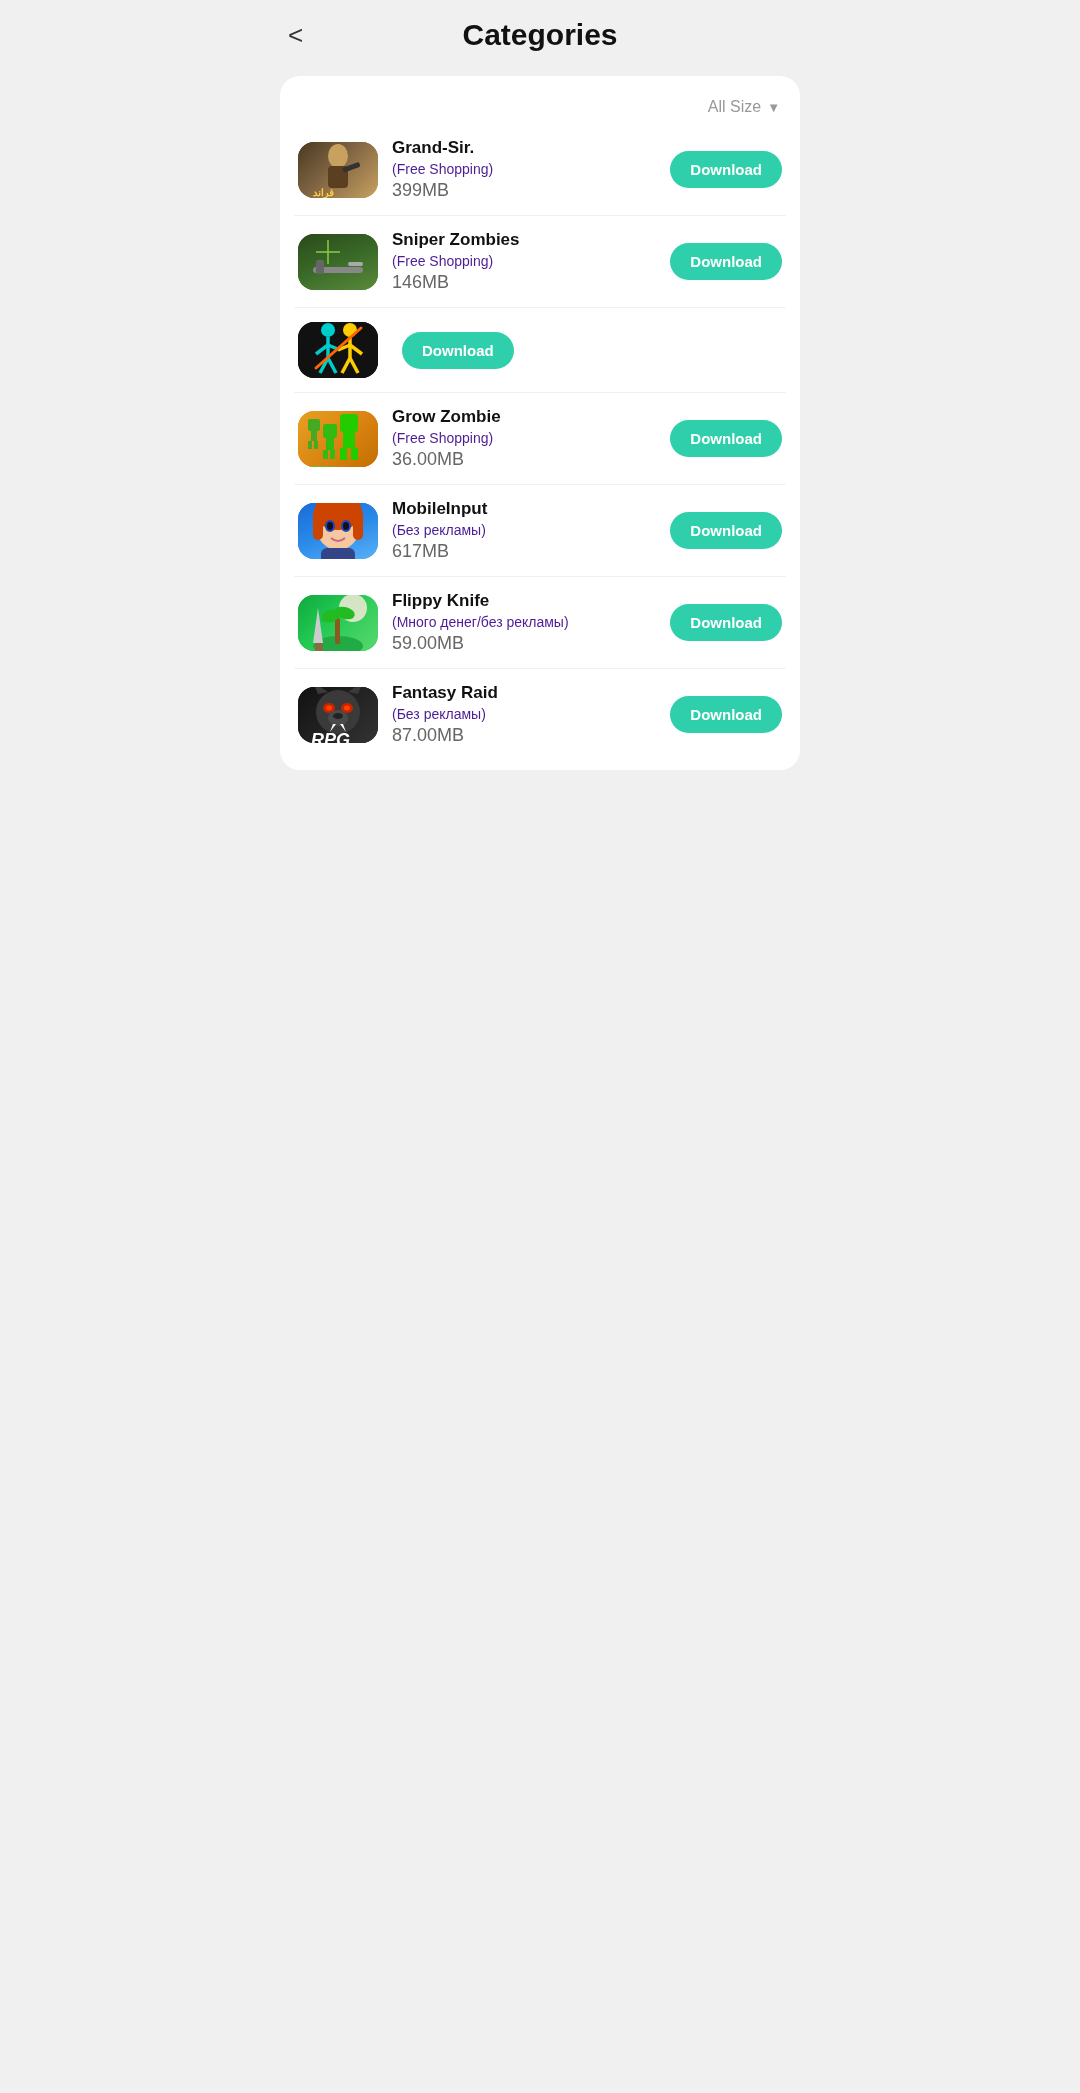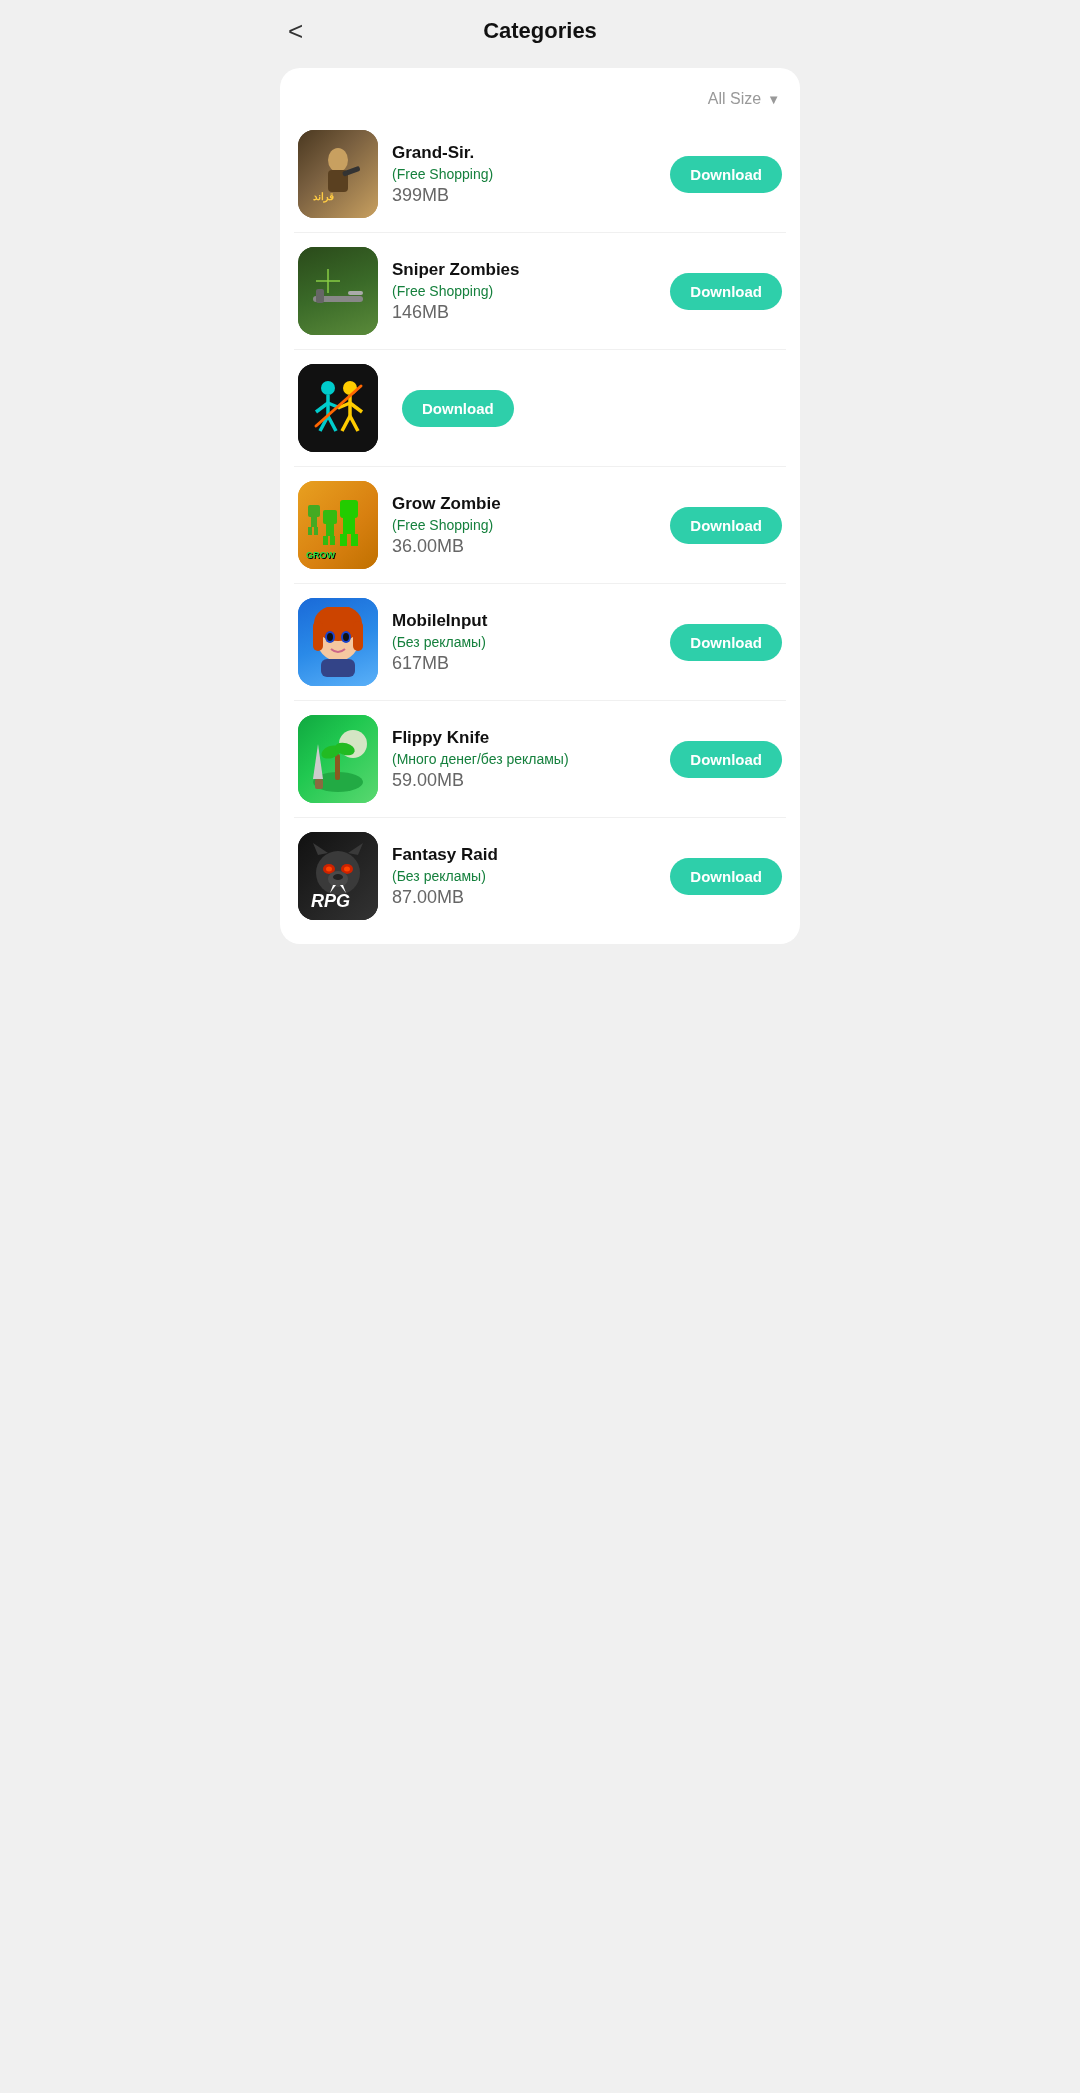--- a/index.html
+++ b/index.html
@@ -22,21 +22,21 @@
     }
     .back-btn {
       position: absolute;
       left: 18px;
       font-size: 26px;
       color: #333;
       cursor: pointer;
       font-weight: 300;
     }
     .header-title {
-      font-size: 22px;
+      font-size: 30px;
       font-weight: 700;
       color: #111;
     }
 
     .tabs-bar {
       display: flex;
       align-items: center;
       background: #f0f0f0;
       padding: 0 10px;
       overflow-x: auto;
@@ -102,21 +102,21 @@
       align-items: center;
       padding: 14px 4px;
       border-bottom: 1px solid #f0f0f0;
     }
     .app-item:last-child {
       border-bottom: none;
     }
 
     .app-icon {
       width: 80px;
-      height: 88px;
+      height: 56px;
       border-radius: 16px;
       overflow: hidden;
       flex-shrink: 0;
       margin-right: 14px;
       background: #ccc;
       display: flex;
       align-items: center;
       justify-content: center;
     }
 
@@ -149,21 +149,21 @@
       min-width: 0;
     }
     .app-name {
       font-size: 17px;
       font-weight: 700;
       color: #111;
       margin-bottom: 3px;
     }
     .app-tag {
       font-size: 14px;
-      color: #15803d;
+      color: #4c1d95;
       margin-bottom: 3px;
     }
     .app-size {
       font-size: 18px;
       color: #666;
     }
 
     .download-btn {
       background: #2ecfaa;
       color: #fff;

